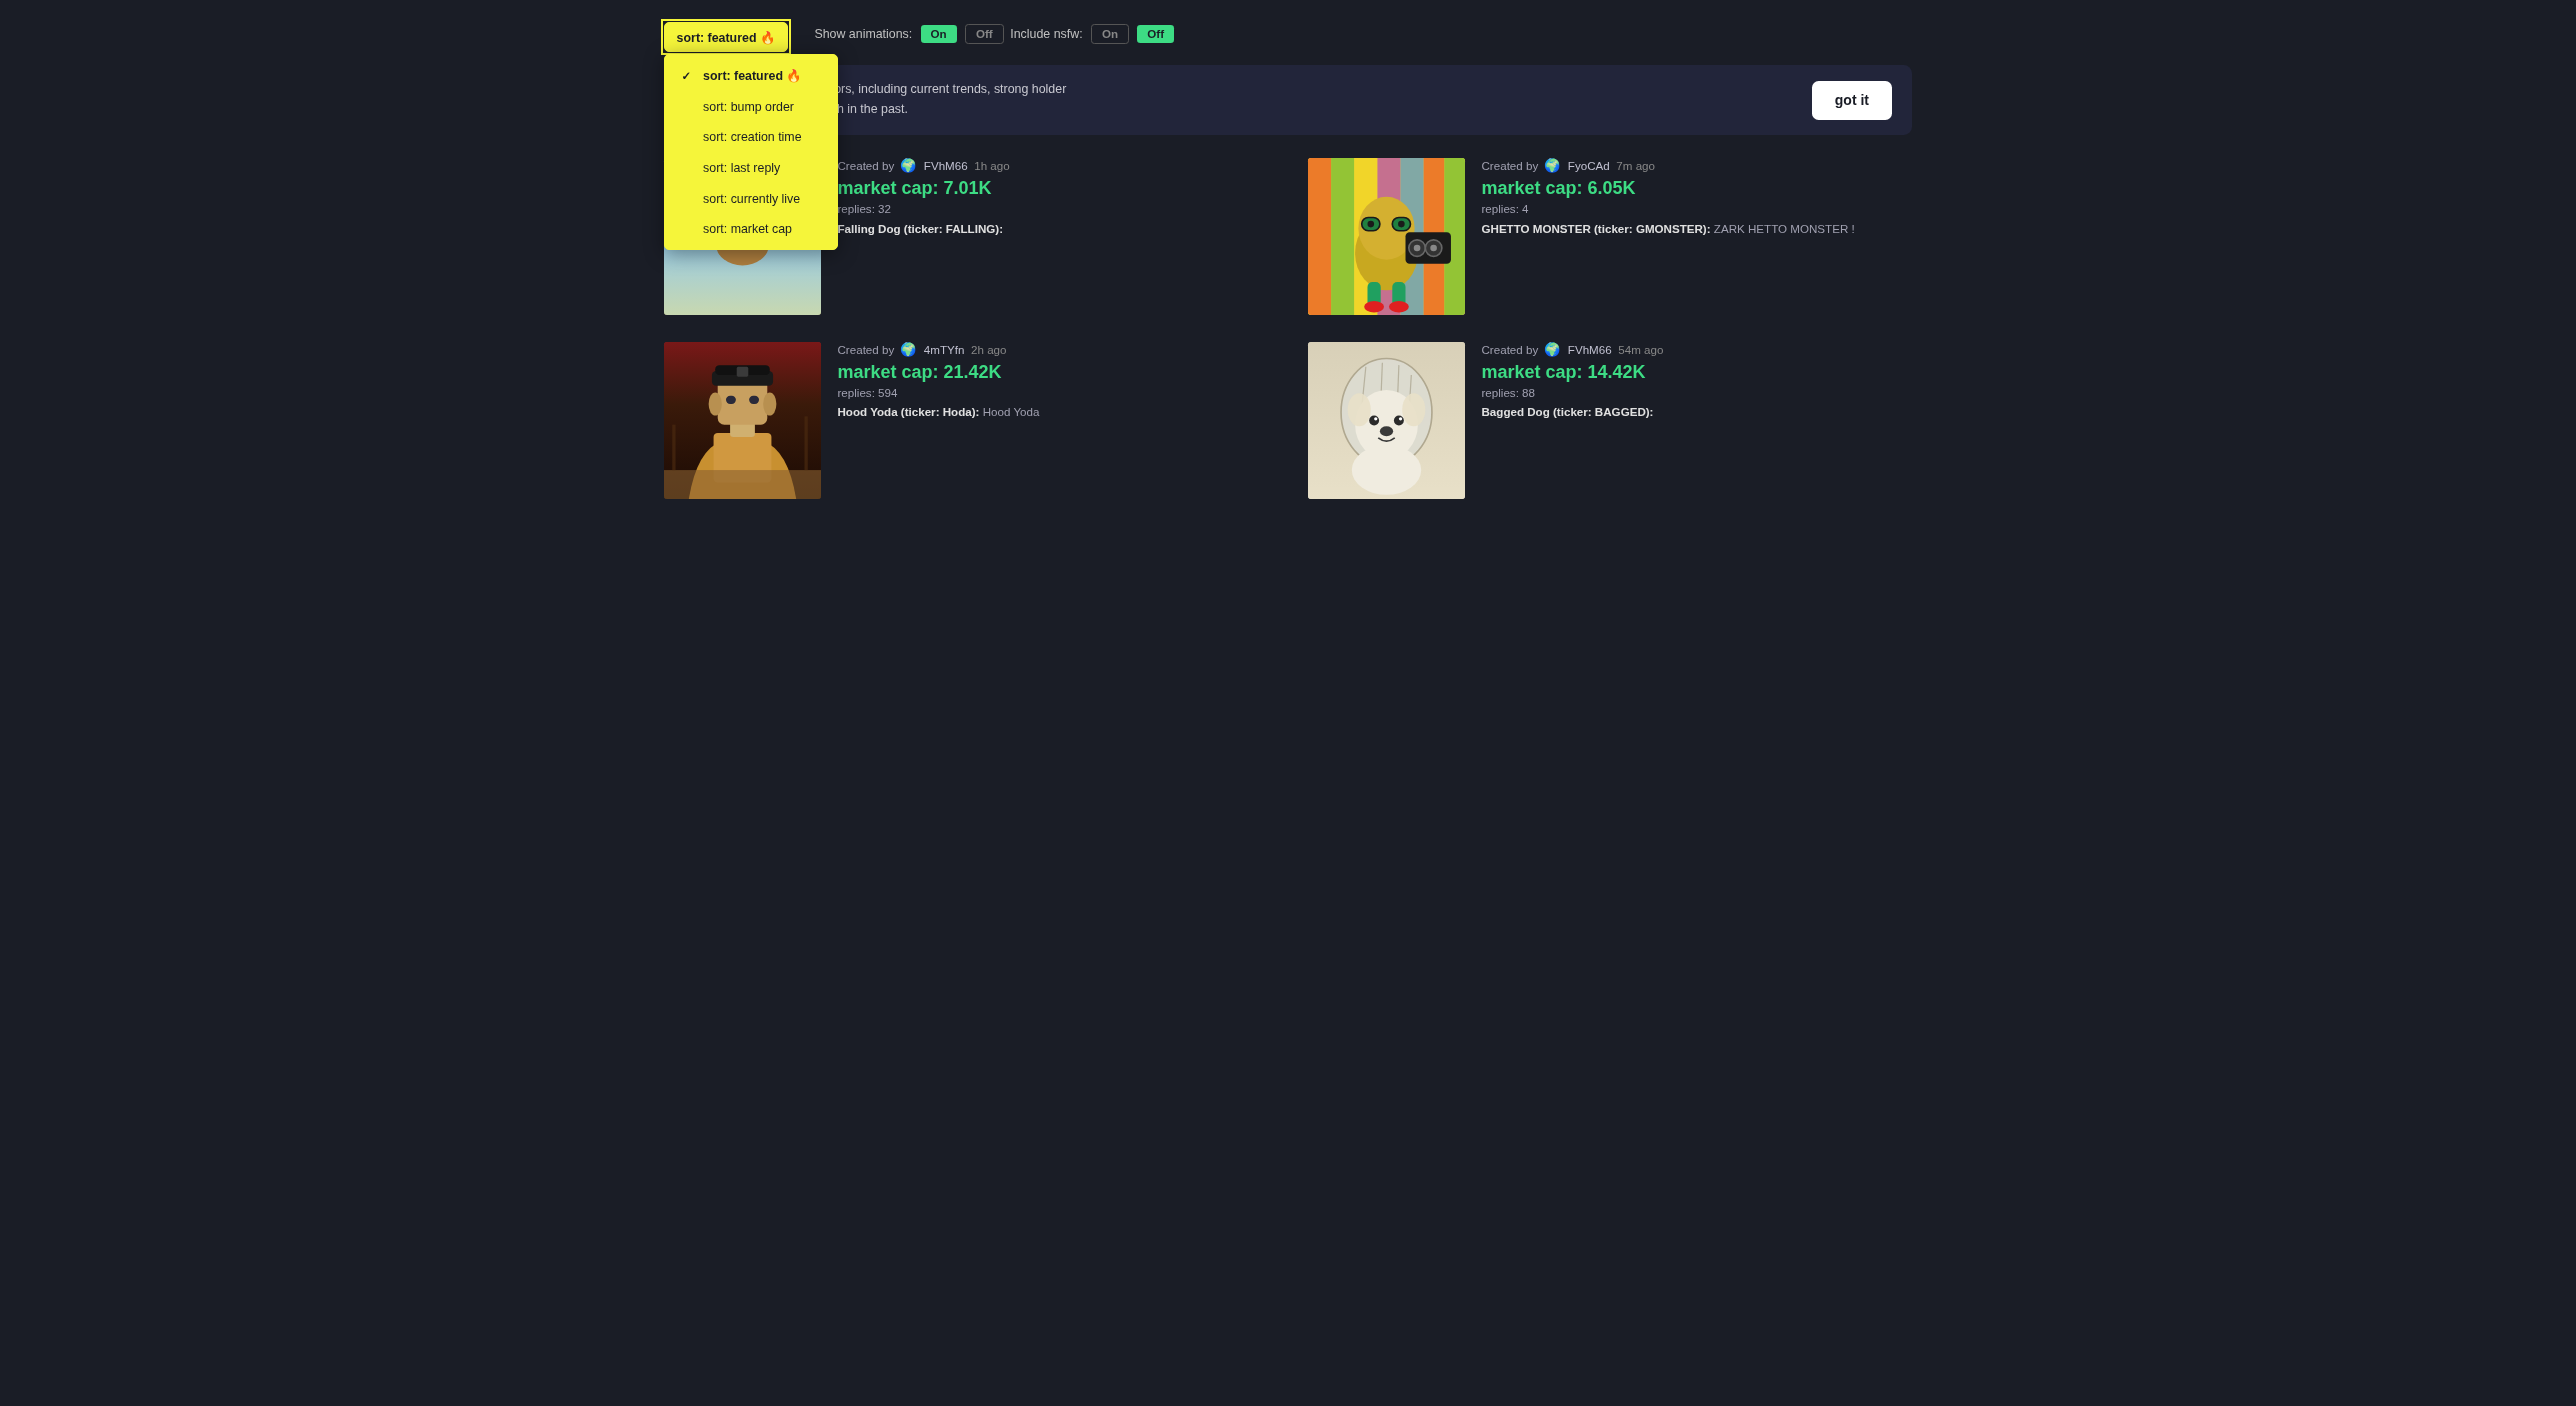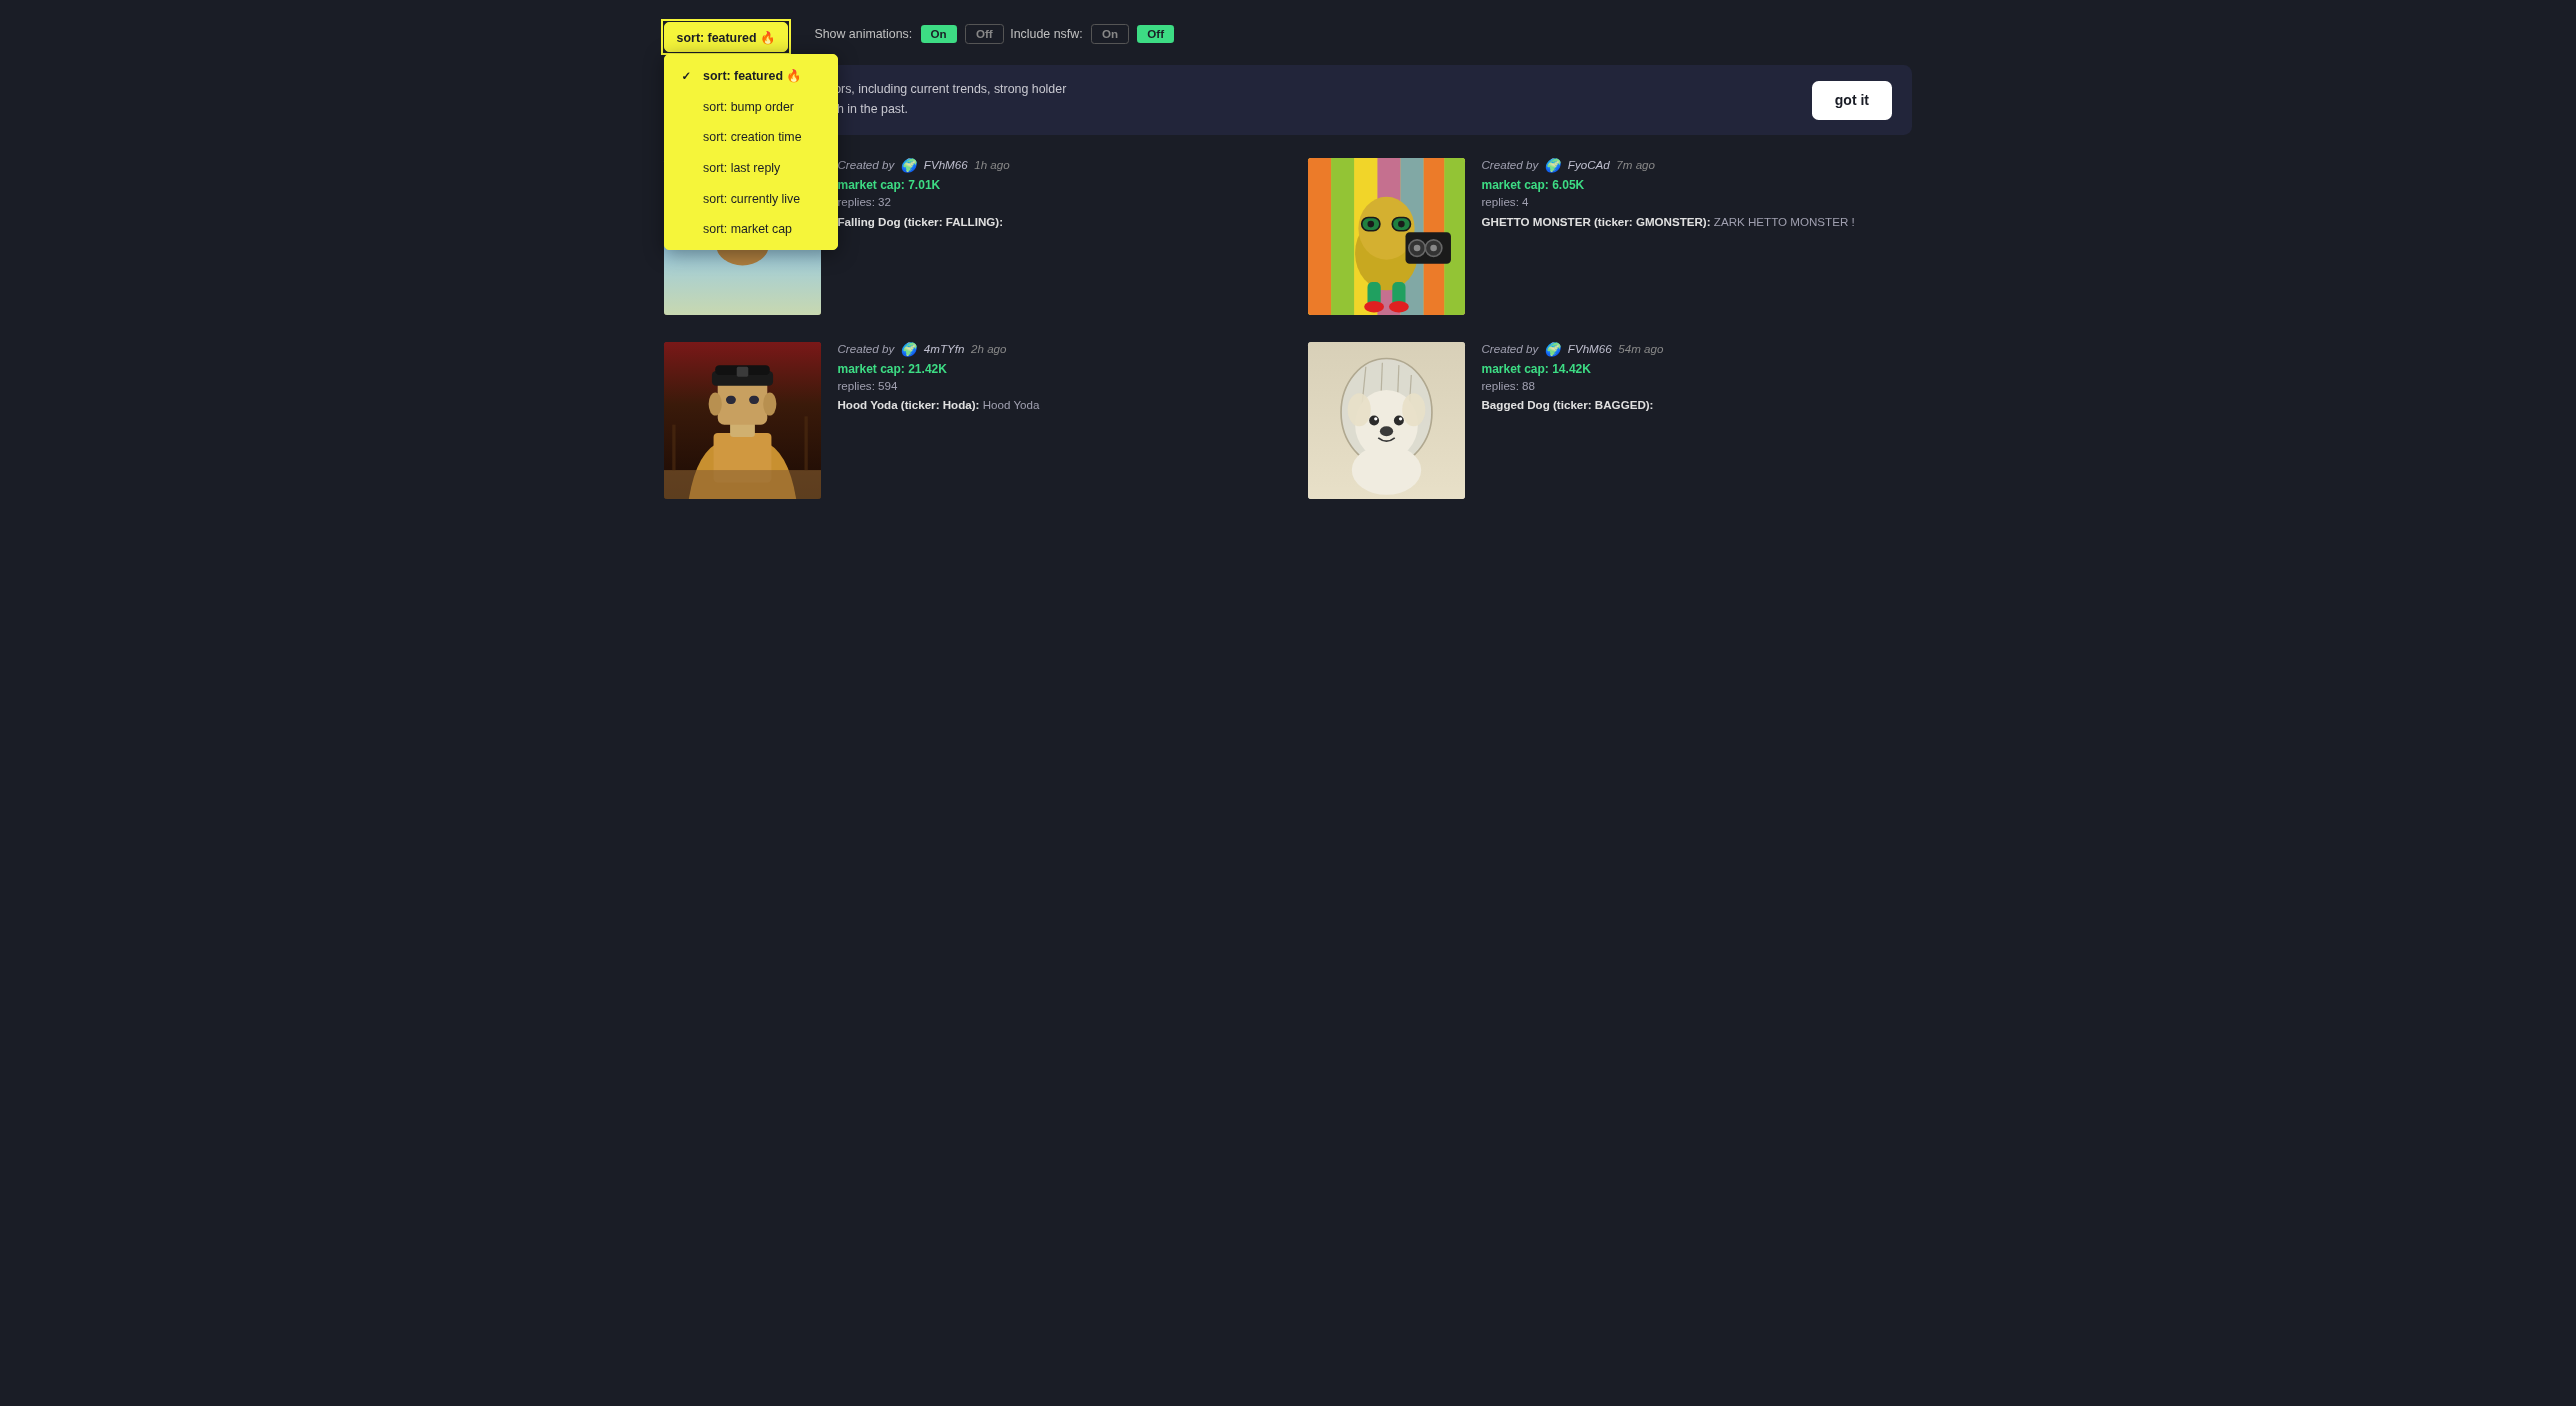--- a/index.html
+++ b/index.html
@@ -194,26 +194,26 @@
       background: linear-gradient(180deg, #d0c8b0 0%, #e8e0c8 30%, #c8c0a8 60%, #f0e8d0 100%);
       position: relative;
     }
 
     .coin-info {
       flex: 1;
     }
 
     .coin-meta {
       display: flex;
+      align-items: center;
       gap: 6.6px;
       font-size: 11.6px;
       color: #a0a0b0;
       margin-bottom: 5px;
       flex-wrap: wrap;
-      font-style: italic;
     }
 
     .coin-meta .creator-label {
       color: #a0a0b0;
     }
 
     .globe-icon {
       font-size: 13.2px;
     }
 
@@ -221,21 +221,21 @@
       color: #c0c0d0;
       font-weight: 500;
     }
 
     .time-ago {
       color: #888;
     }
 
     .market-cap {
       color: #3ddc84;
-      font-size: 12px;
+      font-size: 18px;
       font-weight: 600;
       margin-bottom: 3.3px;
     }
 
     .replies {
       color: #a0a0b0;
       font-size: 11.6px;
       margin-bottom: 6.6px;
     }
 

